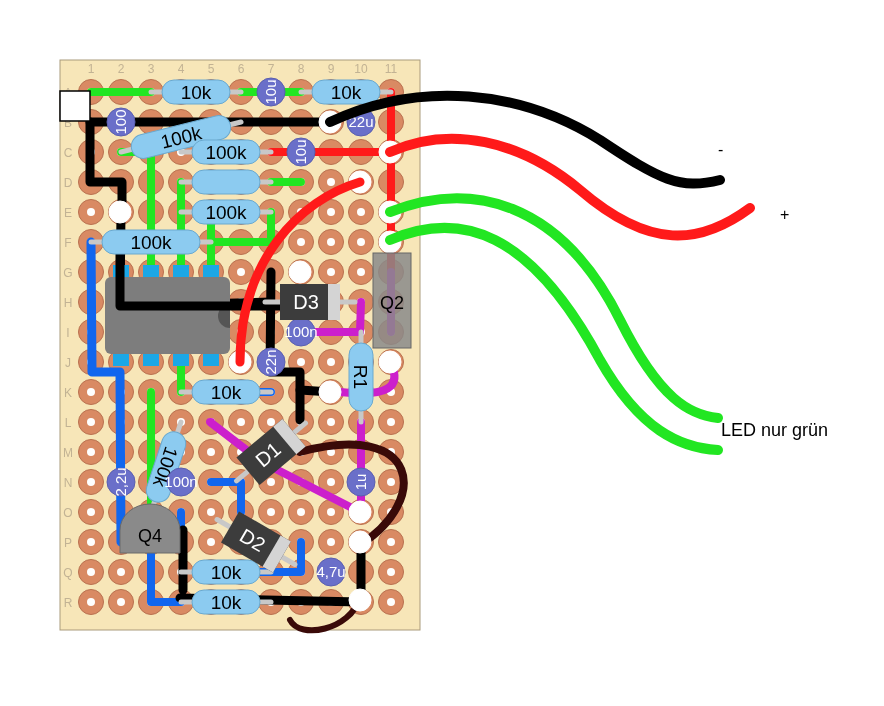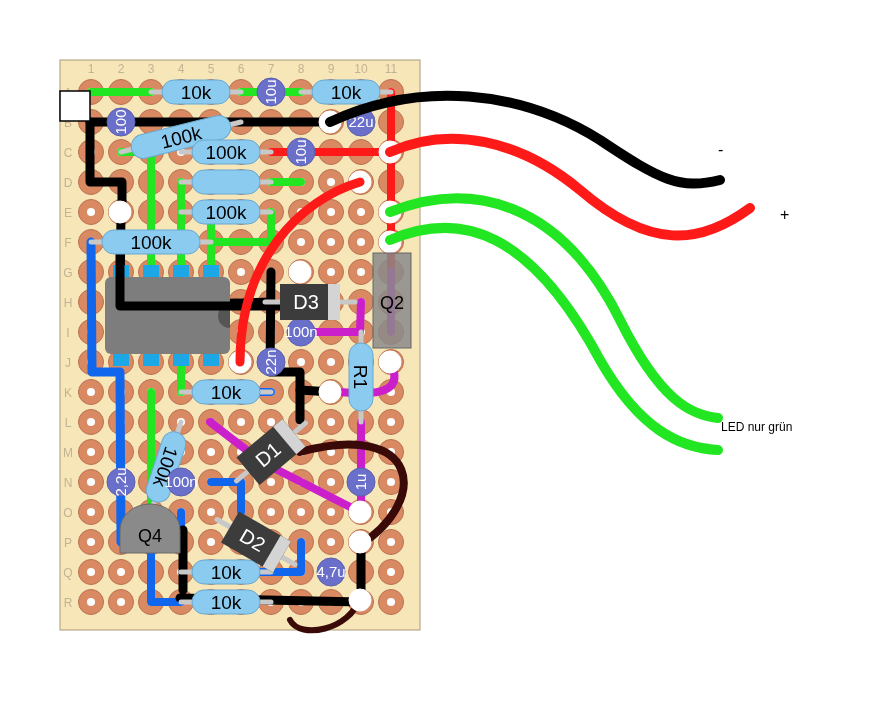--- a/index.html
+++ b/index.html
@@ -3,21 +3,21 @@
 <meta charset="utf-8">
 <style>
   html, body { margin:0; padding:0; background:#ffffff; }
   body { width:884px; height:706px; position:relative; overflow:hidden;
          font-family:"Liberation Sans", sans-serif; }
   #stage { position:absolute; left:0; top:0; width:884px; height:706px; }
   .lbl { font-family:"Liberation Sans", sans-serif; }
   .ext-label { position:absolute; font-family:"Liberation Sans", sans-serif; color:#000; }
   #lbl-minus { left:718px; top:141px; font-size:16px; }
   #lbl-plus  { left:780px; top:206px; font-size:16px; }
-  #lbl-led   { left:721px; top:420px; font-size:12px; }
+  #lbl-led   { left:721px; top:420px; font-size:18px; }
 </style>
 </head>
 <body>
 
 <svg id="stage" viewBox="0 0 884 706" xmlns="http://www.w3.org/2000/svg">
   <rect id="board-rect" x="60" y="60" width="360" height="570" stroke="#aa9b7c" stroke-width="1" fill="#f7e6b8"></rect>
   <g id="labels-cols">
       <text x="91" y="73" text-anchor="middle" font-size="12" fill="#c2b394" class="lbl">1</text>
       <text x="121" y="73" text-anchor="middle" font-size="12" fill="#c2b394" class="lbl">2</text>
       <text x="151" y="73" text-anchor="middle" font-size="12" fill="#c2b394" class="lbl">3</text>

